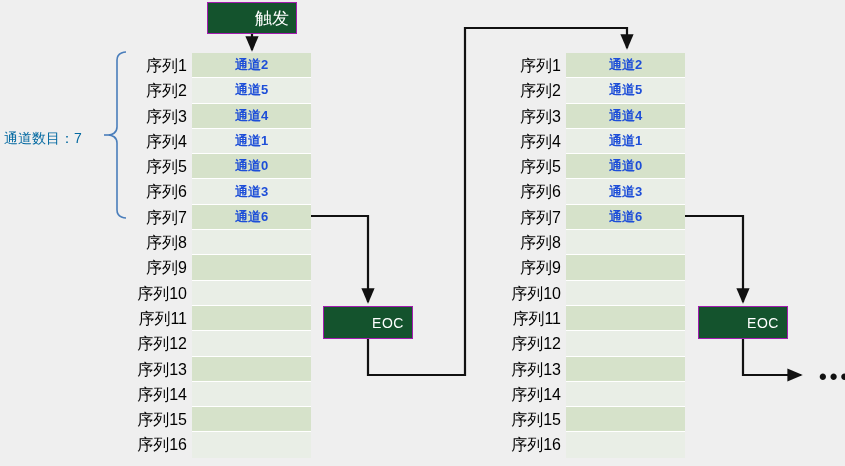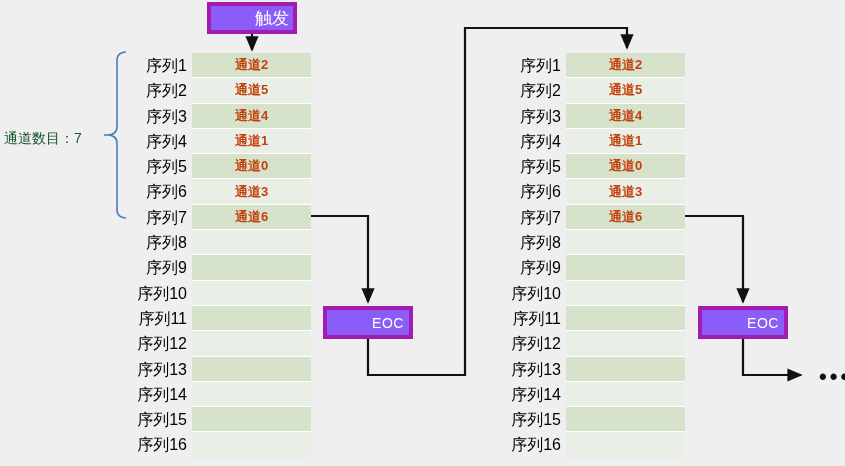--- a/index.html
+++ b/index.html
@@ -19,22 +19,22 @@
   #stage {
     position: absolute;
     left: 0; top: 0;
     width: 845px;
     height: 466px;
   }
 
   
   .greenbox {
     position: absolute;
-    background: #8b5cf6;
-    border: 4px solid #a21caf;
+    background: #14532d;
+    border: 1px solid #a21caf;
     color: #ffffff;
     display: flex;
     align-items: center;
     justify-content: center;
     box-sizing: border-box;
     z-index: 6;
     padding-left: 40px;
   }
   .greenbox.trigger { font-size: 17px; }
   .greenbox.eoc { font-size: 14px; letter-spacing: 0.5px; }
@@ -49,21 +49,21 @@
   .seq-row {
     position: relative;
     height: 25.3px;
     box-sizing: border-box;
     border-bottom: 1px solid #ffffff;
     display: flex;
     align-items: center;
     justify-content: center;
     font-size: 13px;
     font-weight: bold;
-    color: #c2410c;
+    color: #1d4ed8;
   }
   .seq-row.odd  { background: #d6e2ca; }
   .seq-row.even { background: #e9eee6; }
   .seq-row:last-child { border-bottom: none; }
 
   
   .seq-labels {
     position: absolute;
     width: 60px;
     text-align: right;
@@ -74,21 +74,21 @@
     line-height: 25.3px;
     font-size: 16px;
     color: #000000;
     white-space: nowrap;
   }
 
   
   .caption {
     position: absolute;
     font-size: 14px;
-    color: #14532d;
+    color: #0369a1;
     white-space: nowrap;
     z-index: 3;
   }
 
   
   .brace { position: absolute; z-index: 3; }
 
   
   #connectors {
     position: absolute;

